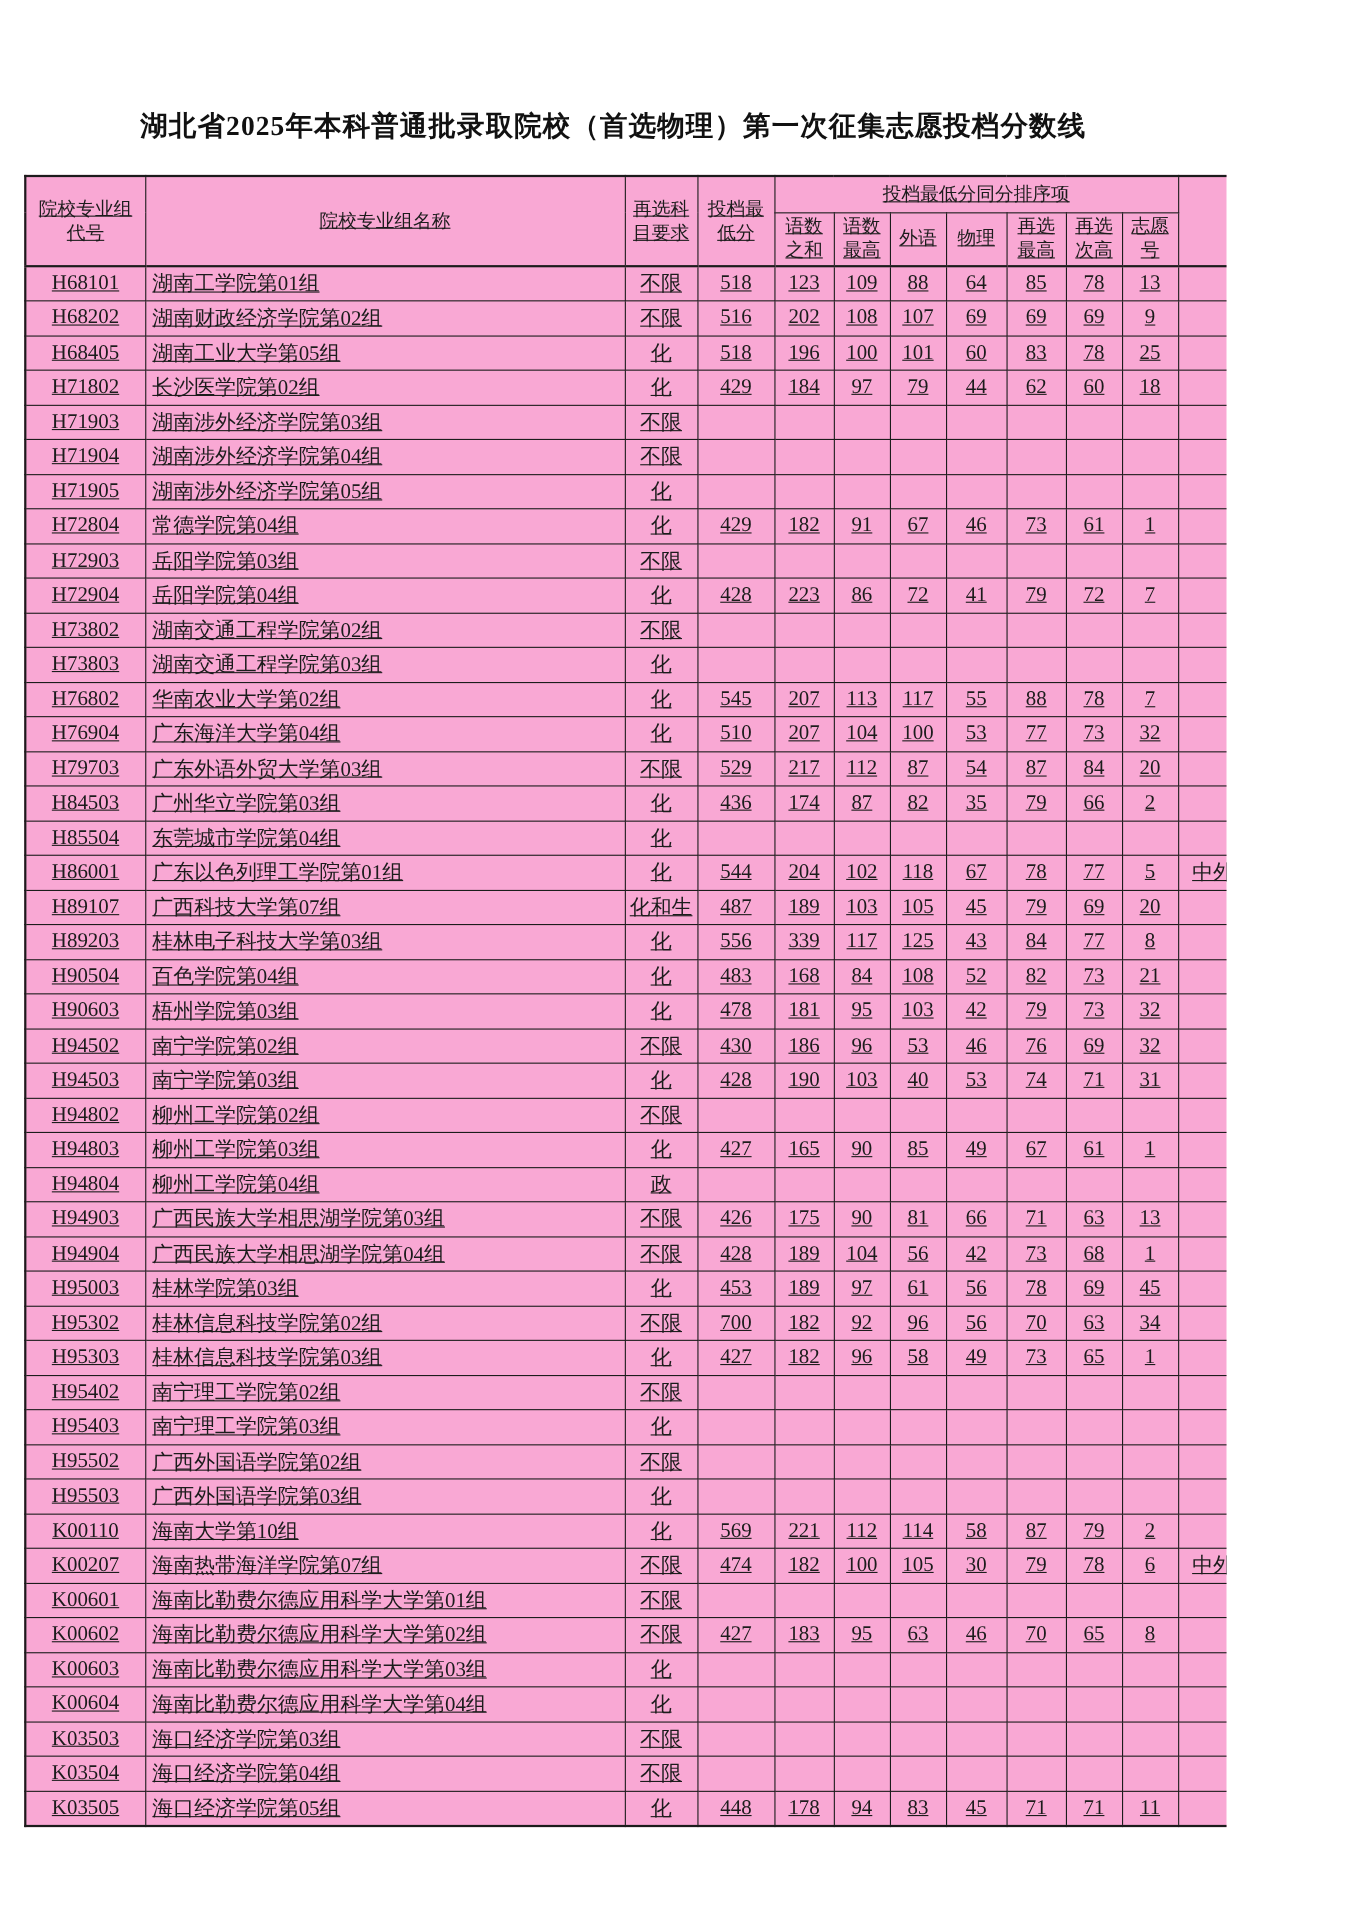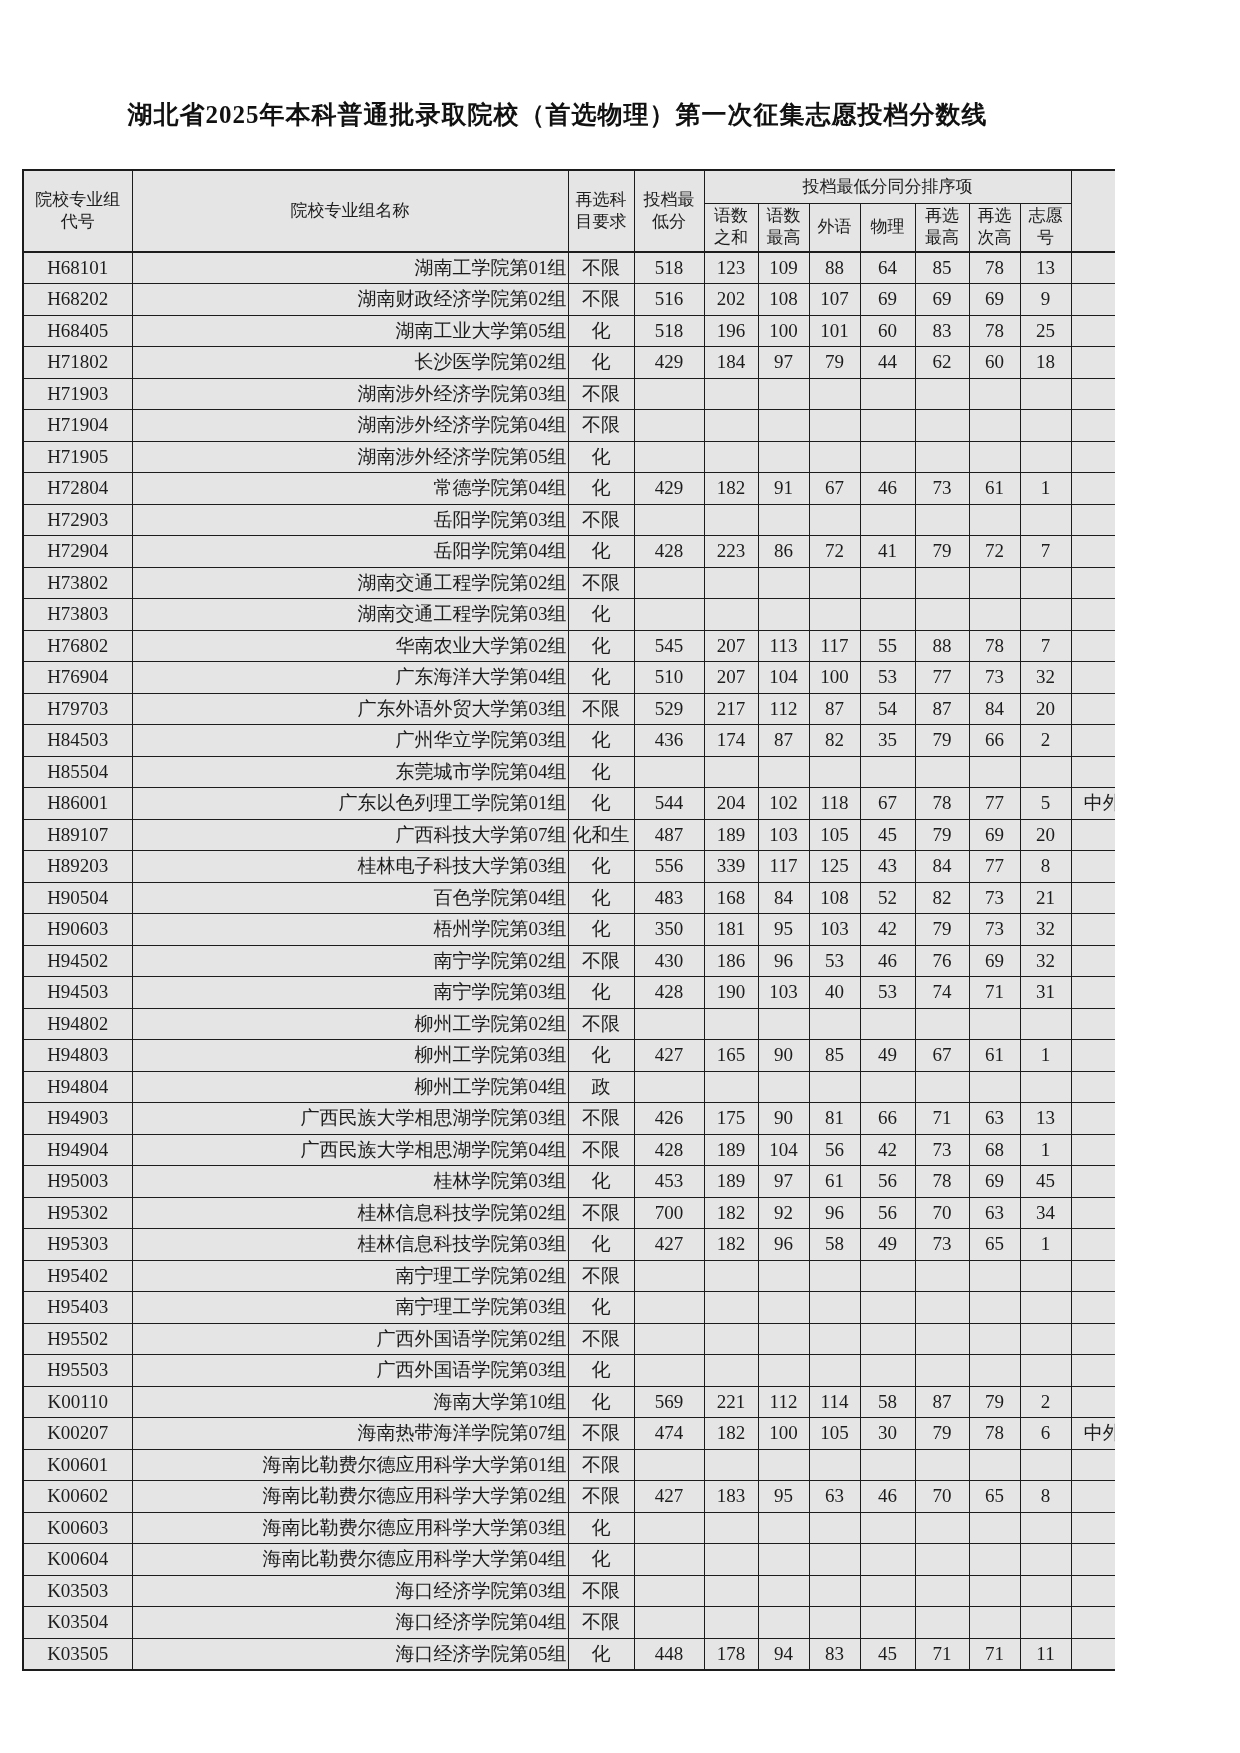--- a/index.html
+++ b/index.html
@@ -23,25 +23,26 @@
     width: 100%;
     text-align: center;
     font-size: 25px;
     font-weight: bold;
     letter-spacing: 1px;
     color: #111111;
   }
   table.score-table {
     position: absolute;
     left: 22px;
-    top: 169px;
+    top: 159px;
     width: 1188px;
     border-collapse: collapse;
     table-layout: fixed;
-    background: #e5e5e5;
+    background: #f9a8d4;
+    text-decoration: underline;
   }
   table.score-table th,
   table.score-table td {
     border: 1px solid #1c1c1c;
     font-weight: normal;
     color: #1c1c1c;
     overflow: hidden;
   }
   table.score-table {
     border: 2px solid #1c1c1c;
@@ -60,22 +61,22 @@
   thead tr.sub-row th { border-bottom: 2px solid #1c1c1c; }
   thead th[rowspan] { border-bottom: 2px solid #1c1c1c; }
   tbody tr { height: 31.5px; }
   tbody td {
     font-size: 19px;
     text-align: center;
     vertical-align: middle;
     white-space: nowrap;
   }
   tbody td.c1 {
-    text-align: right;
-    padding-left: 22px;
+    text-align: left;
+    padding-left: 6px;
   }
 </style>
 </head>
 <body>
 
 <div class="page">
 
   <div class="doc-title">湖北省2025年本科普通批录取院校（首选物理）第一次征集志愿投档分数线</div>
 
   <table class="score-table">
@@ -404,21 +405,21 @@
           <td class="c7">52</td>
           <td class="c8">82</td>
           <td class="c9">73</td>
           <td class="c10">21</td>
           <td class="c11"></td>
         </tr>
         <tr>
           <td class="c0">H90603</td>
           <td class="c1">梧州学院第03组</td>
           <td class="c2">化</td>
-          <td class="c3">350</td>
+          <td class="c3">478</td>
           <td class="c4">181</td>
           <td class="c5">95</td>
           <td class="c6">103</td>
           <td class="c7">42</td>
           <td class="c8">79</td>
           <td class="c9">73</td>
           <td class="c10">32</td>
           <td class="c11"></td>
         </tr>
         <tr>

